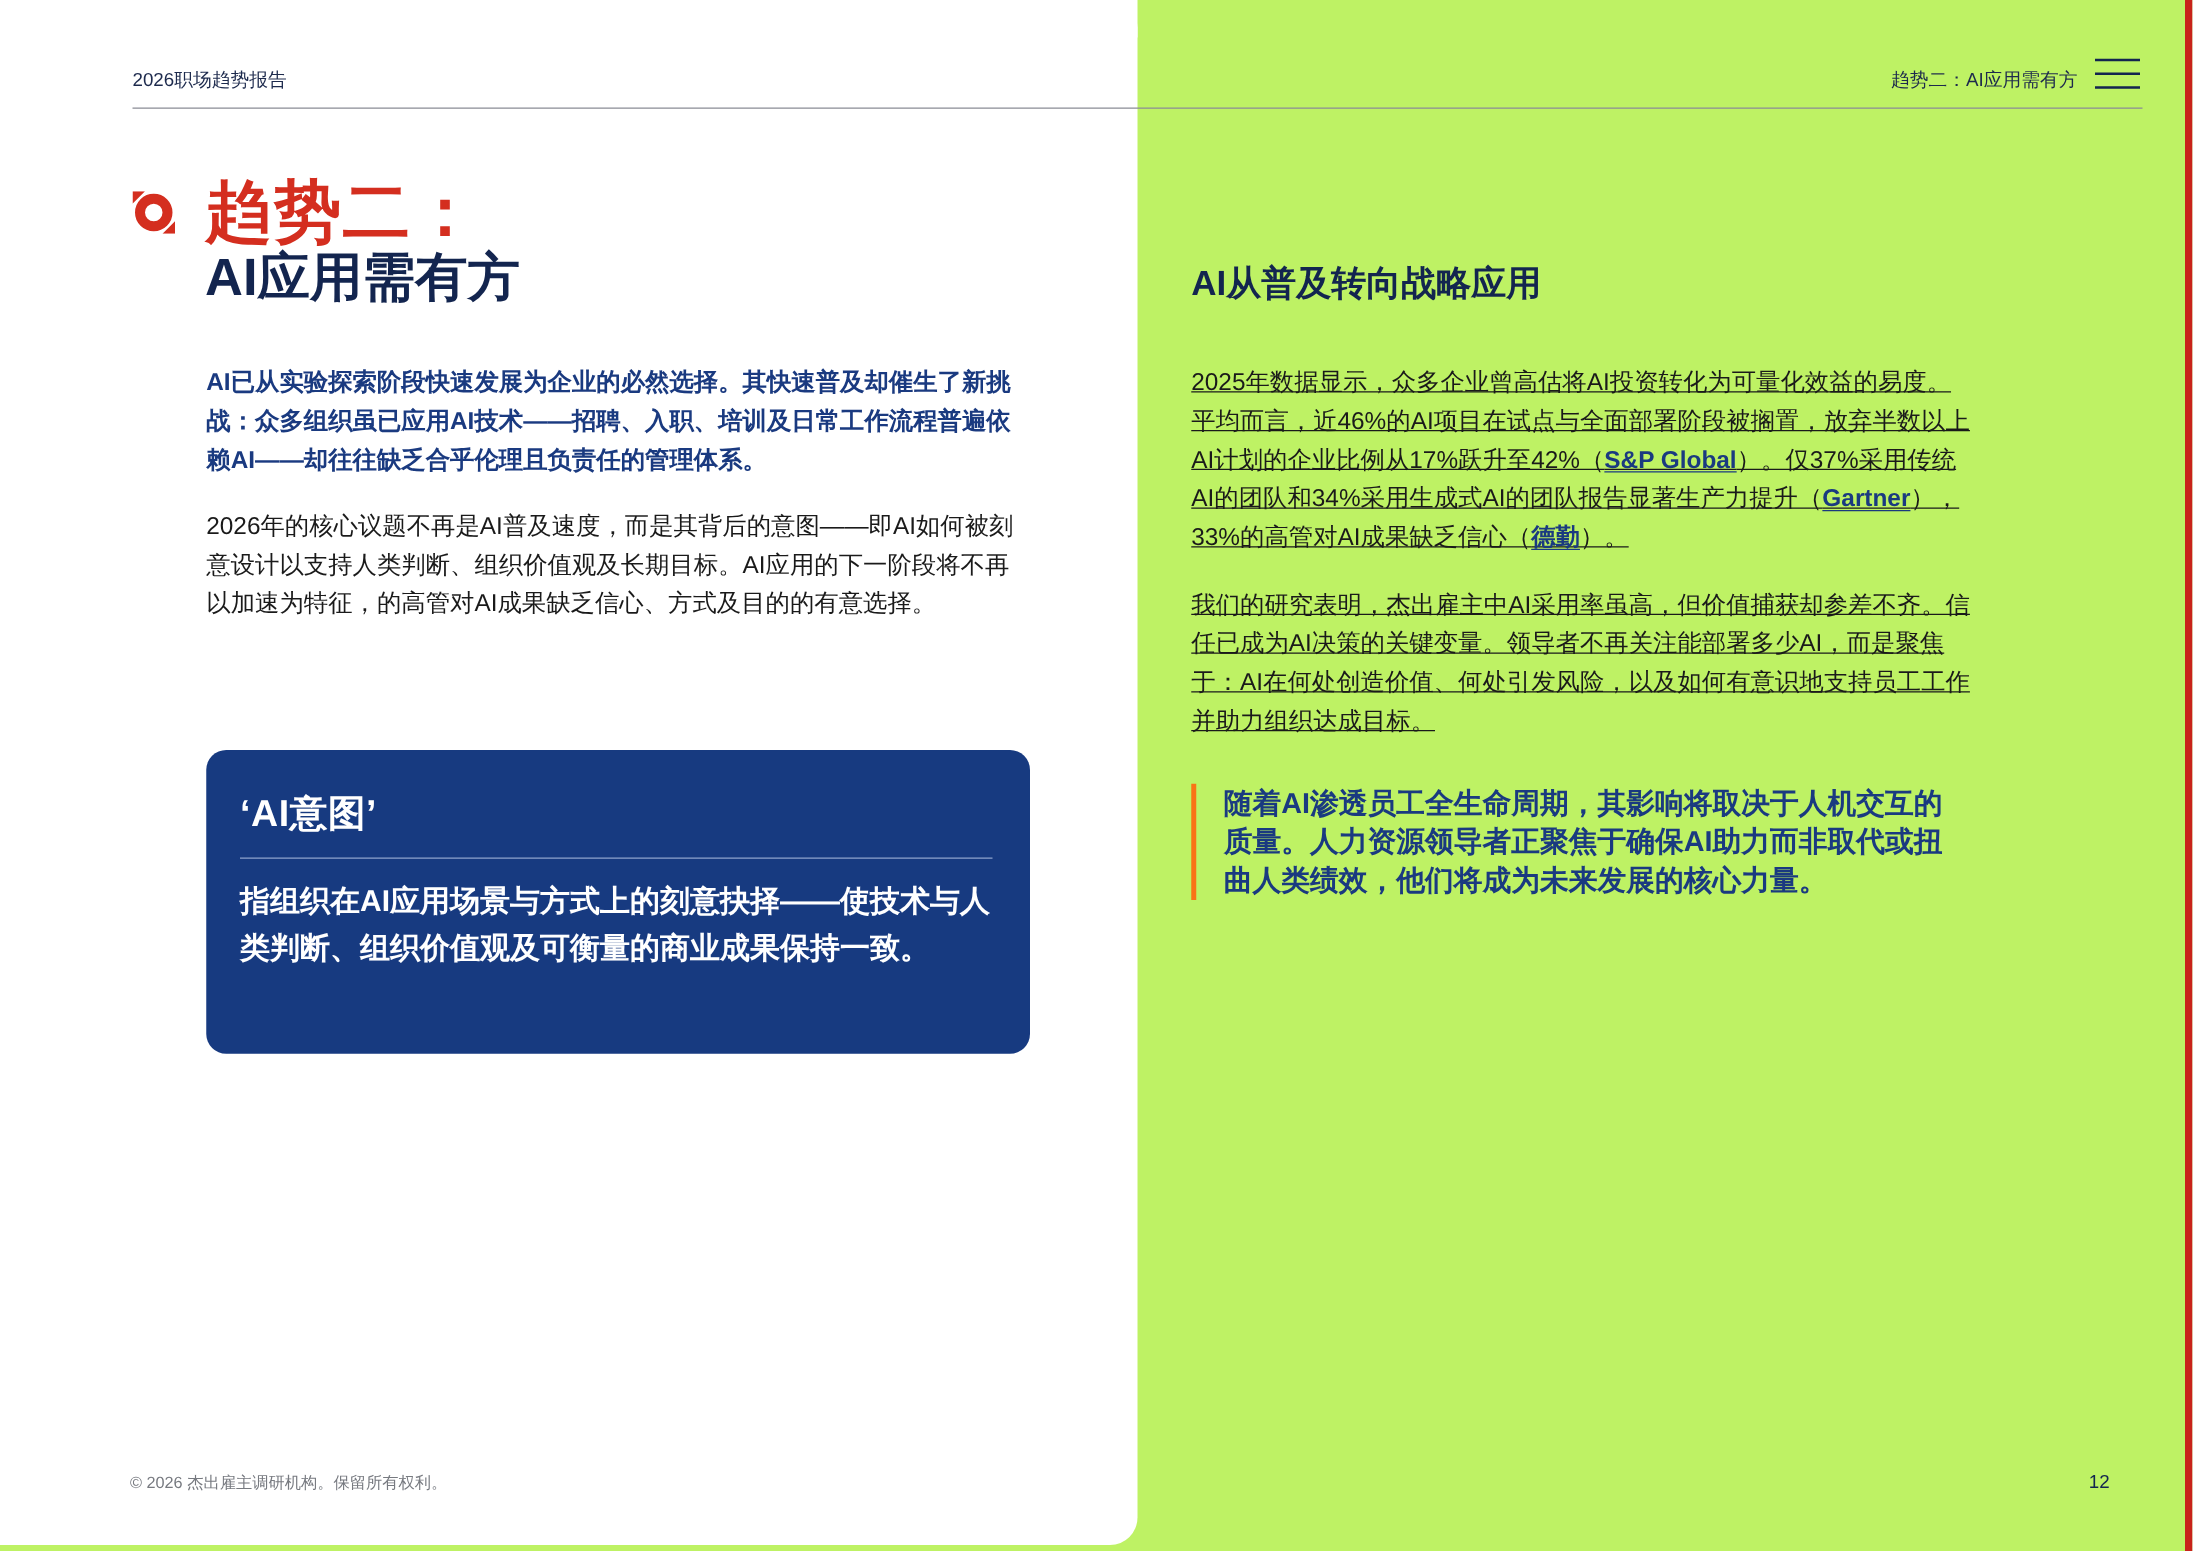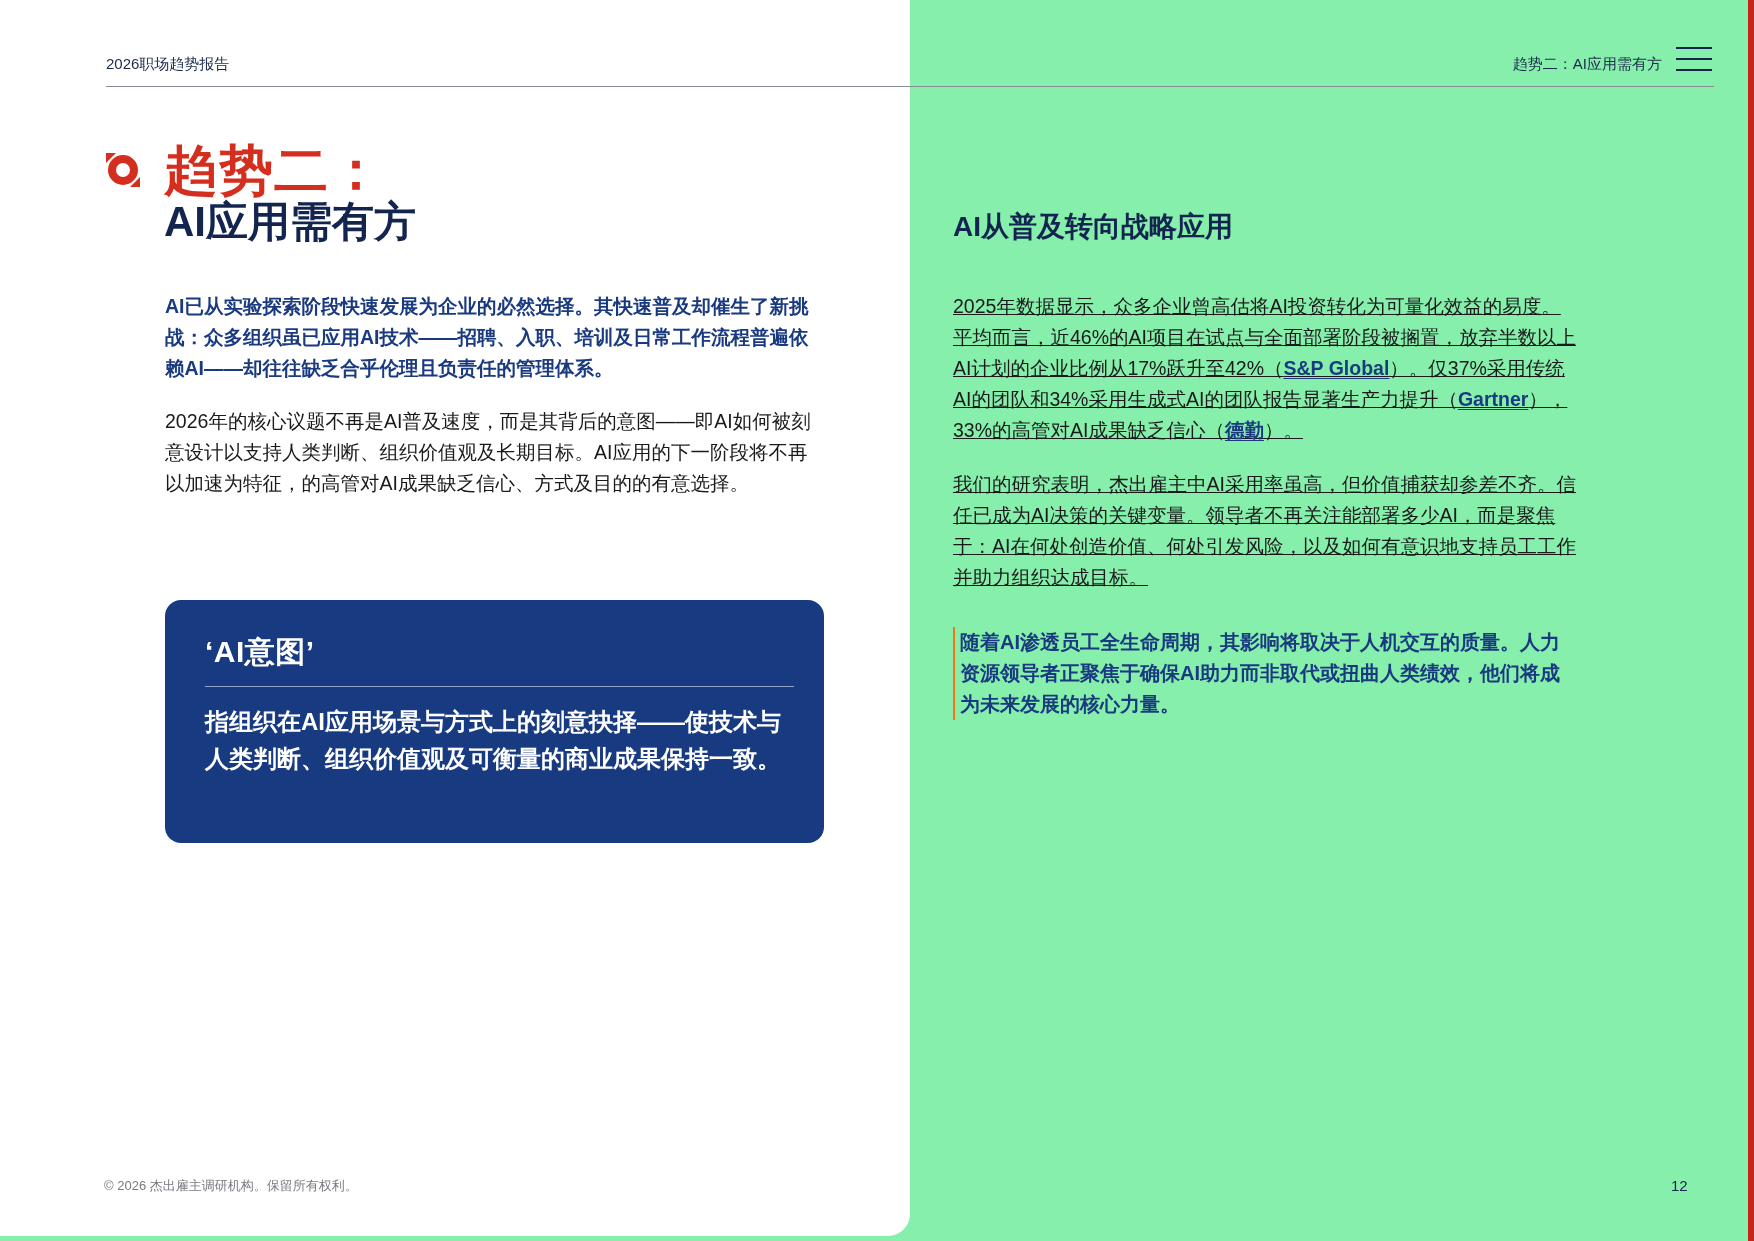--- a/index.html
+++ b/index.html
@@ -2,21 +2,21 @@
 <html><head>
 <meta charset="utf-8">
 <style>
   * { box-sizing: border-box; margin: 0; padding: 0; }
   html, body {
     width: 1754px; height: 1241px; overflow: hidden;
     background: #f4f4f5;
     font-family: "Liberation Sans", "DejaVu Sans", sans-serif;
     color: #1a1a1a;
   }
-  .page { position: relative; width: 1754px; height: 1241px; background: #86efac; }
+  .page { position: relative; width: 1754px; height: 1241px; background: #bef264; }
   .left-card {
     position: absolute; left: 0; top: 0; width: 910px; height: 1236px;
     background: #ffffff; border-radius: 0 0 22px 0;
   }
   .left-card::after {
     content: ""; position: absolute; right: 0; top: 0; width: 22px; height: 30px;
     background: #ffffff; border-top-right-radius: 22px;
   }
   .accent-bar {
     position: absolute; right: 0; top: 0; width: 6px; height: 1241px; background: #c8231a;
@@ -53,42 +53,42 @@
   .lead {
     position: absolute; left: 165px; top: 291px; width: 660px;
     font-size: 19.5px; font-weight: bold; color: #1a3a80; line-height: 31px;
   }
   .body-left {
     position: absolute; left: 165px; top: 406px; width: 660px;
     font-size: 19.5px; color: #1a1a1a; line-height: 31px;
   }
   .def-card {
     position: absolute; left: 165px; top: 600px; width: 659px; height: 243px;
-    background: #173a80; border-radius: 16px; padding: 32px 30px 0 40px; color: #ffffff;
+    background: #173a80; border-radius: 16px; padding: 32px 30px 0 27px; color: #ffffff;
   }
   .def-title { font-size: 30px; font-weight: bold; line-height: 40px; letter-spacing: 0.5px; }
   .def-rule { margin-top: 14px; height: 1px; background: #8fa3cc; }
   .def-text { margin-top: 16px; font-size: 24px; font-weight: bold; line-height: 37px; }
 
   .right-heading {
     position: absolute; left: 953px; top: 208px; font-size: 28px; font-weight: bold; color: #13254f; text-align: center;
   }
   .right-body {
     position: absolute; left: 953px; width: 625px; font-size: 19.5px; color: #1a1a1a; line-height: 31px; text-decoration: underline;
   }
   .right-p1 { top: 291px; }
   .right-p2 { top: 469px; }
   .cite {
     color: #1a3a80; font-weight: bold; text-decoration: underline; text-underline-offset: 3px;
     cursor: pointer;
   }
   .quote {
     position: absolute; left: 953px; top: 627px; width: 620px;
-    border-left: 2px solid #f97316; padding-left: 5px;
-    font-size: 20px; font-weight: bold; color: #1a3a80; line-height: 31px;
+    border-left: 4px solid #f97316; padding-left: 22px;
+    font-size: 23px; font-weight: bold; color: #1a3a80; line-height: 31px;
   }
   .footer-left {
     position: absolute; left: 104px; top: 1177px; font-size: 13px; color: #777a80;
   }
   .footer-right {
     position: absolute; left: 1671px; top: 1177px; font-size: 15px; color: #13254f;
   }
 </style>
 </head>
 <body>

